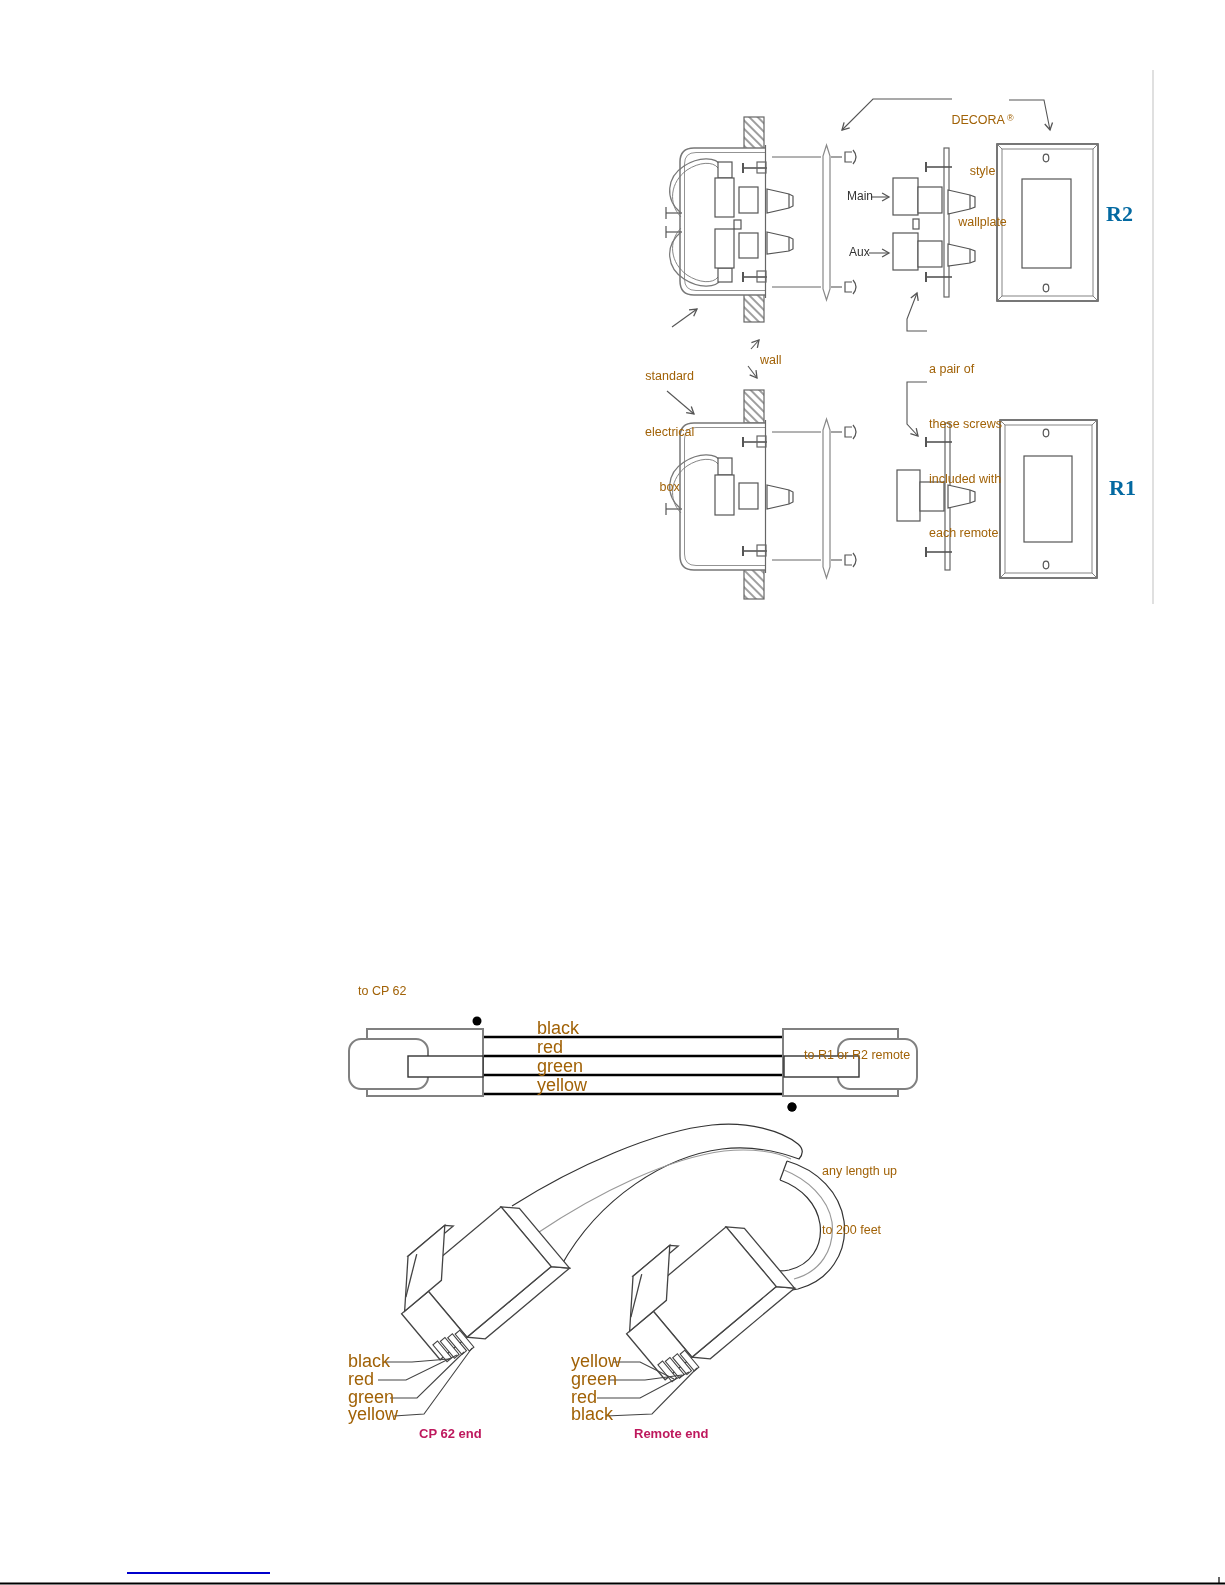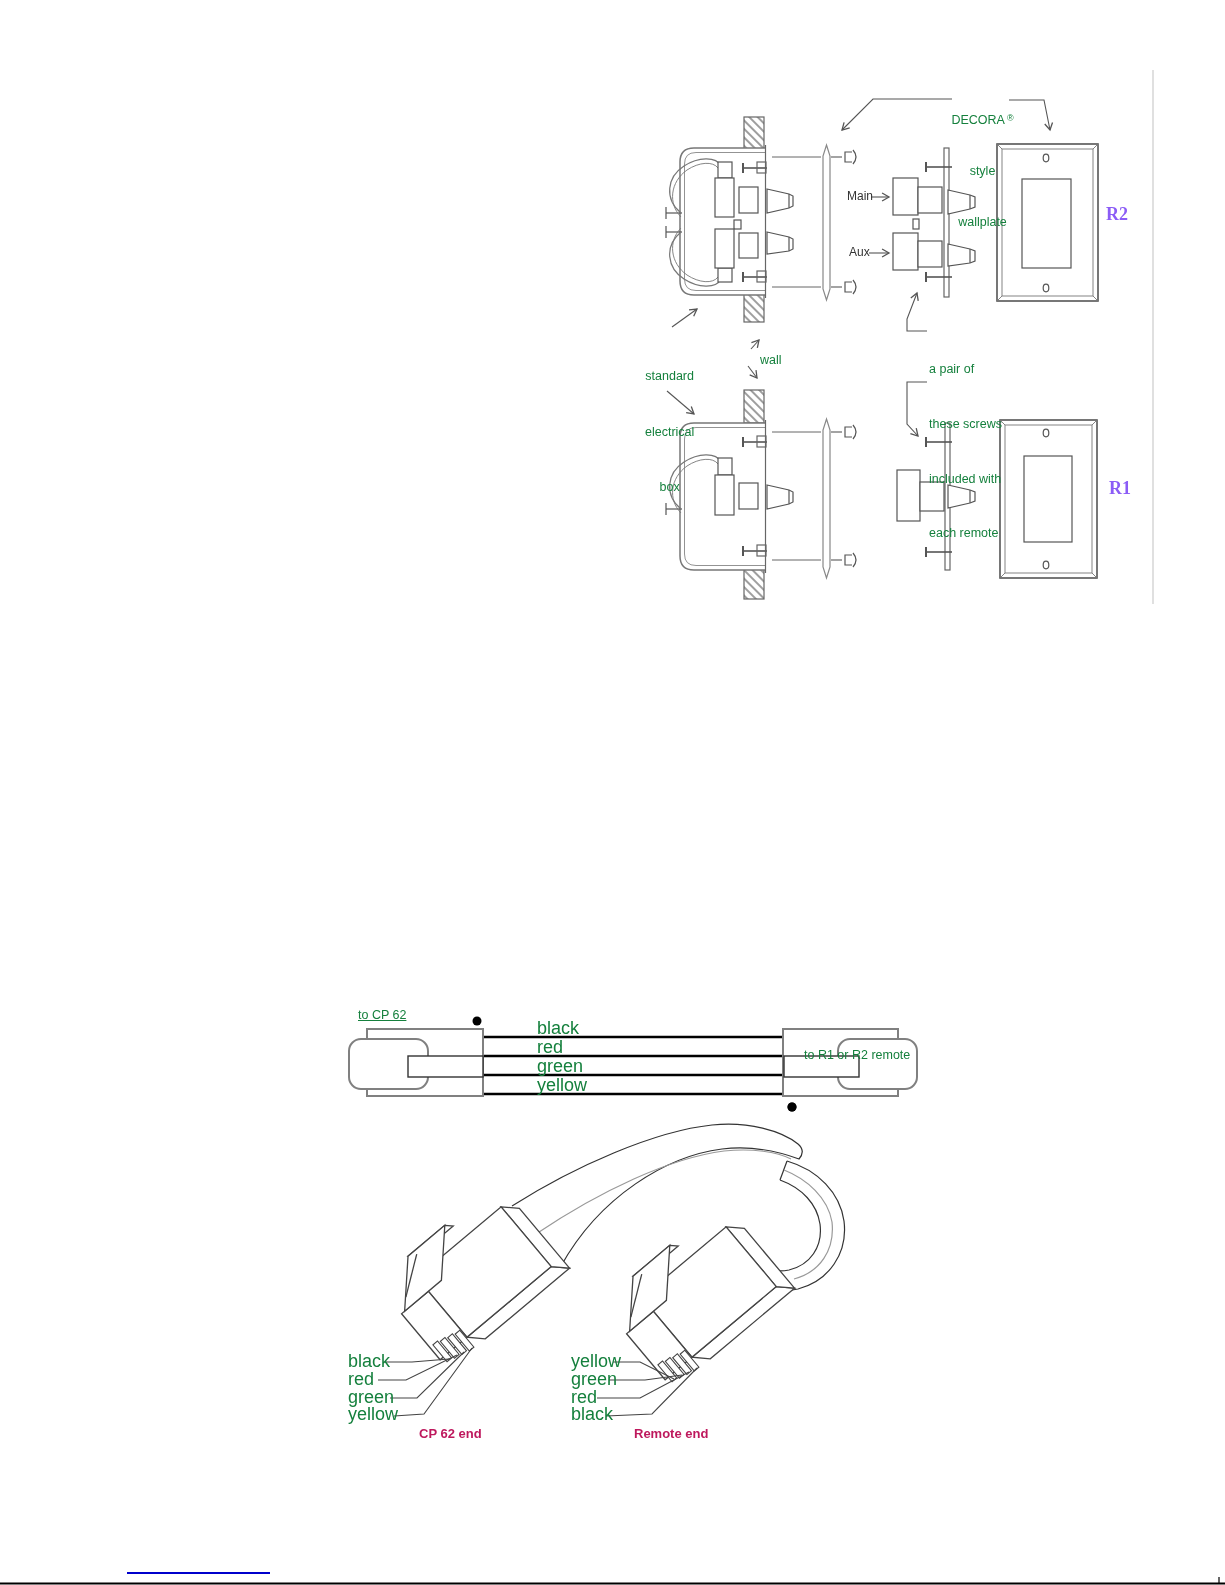--- a/index.html
+++ b/index.html
@@ -1,23 +1,23 @@
 <!DOCTYPE html>
 <html><head>
 <meta charset="utf-8">
 <style>
   html,body{margin:0;padding:0;background:#fff;}
   #canvas{position:relative;width:1225px;height:1585px;background:#ffffff;overflow:hidden;
           font-family:"Liberation Sans",sans-serif;color:#262626;}
   #art{position:absolute;left:0;top:0;}
-  .lbl{position:absolute;font-size:12.5px;line-height:18px;white-space:pre;color:#15803d;}
+  .lbl{position:absolute;font-size:12.5px;line-height:18px;white-space:pre;color:#a16207;}
   .lbl .ln{display:block;}
   .center{text-align:center;}
   .tiny{font-size:12px;line-height:11px;color:#333;}
-  .serifbig{font-family:"Liberation Serif",serif;font-weight:bold;font-size:18px;line-height:22px;color:#8b5cf6;}
+  .serifbig{font-family:"Liberation Serif",serif;font-weight:bold;font-size:22px;line-height:22px;color:#0369a1;}
   .boldcap{font-weight:bold;font-size:13px;line-height:14px;color:#be185d;}
   .wlbl{font-size:18px;line-height:13px;text-align:center;}
   .reg{font-size:9px;vertical-align:3px;margin-left:2px;}
   #decora-note{line-height:17px;}
   #length-note{line-height:19.5px;}
   #box-note{line-height:18.5px;}
   #screws-note{line-height:18.2px;}
   #footer-link{position:absolute;left:127px;top:1572px;width:143px;height:0;border-bottom:2.2px solid #0000cc;cursor:pointer;}
 </style>
 </head>
@@ -275,28 +275,32 @@
 <div class="lbl" id="screws-note" style="left:929px;top:324px;">
   <span class="ln">a pair of</span>
   <span class="ln">these screws</span>
   <span class="ln">included with</span>
   <span class="ln">each remote</span>
 </div>
 
 <div class="lbl serifbig" style="left:1106px;top:203px;">R2</div>
 <div class="lbl serifbig" style="left:1109px;top:477px;font-family:Liberation Serif, serif;">R1</div>
 
-<div class="lbl" style="left:358px;top:1006px;text-decoration:underline;">to CP 62</div>
+<div class="lbl" style="left:358px;top:982px;">to CP 62</div>
 <div class="lbl" style="left:804px;top:1046px;">to R1 or R2 remote</div>
 
 <div class="lbl wlbl" style="left:537px;top:1022px;">black</div>
 <div class="lbl wlbl" style="left:537px;top:1041px;">red</div>
 <div class="lbl wlbl" style="left:537px;top:1060px;">green</div>
 <div class="lbl wlbl" style="left:537px;top:1079px;">yellow</div>
 
+<div class="lbl" id="length-note" style="left:822px;top:1123px;">
+  <span class="ln">any length up</span>
+  <span class="ln">to 200 feet</span>
+</div>
 
 <div class="lbl wlbl" style="left:348px;top:1355px;">black</div>
 <div class="lbl wlbl" style="left:348px;top:1373px;">red</div>
 <div class="lbl wlbl" style="left:348px;top:1391px;">green</div>
 <div class="lbl wlbl" style="left:348px;top:1408px;">yellow</div>
 
 <div class="lbl wlbl" style="left:571px;top:1355px;">yellow</div>
 <div class="lbl wlbl" style="left:571px;top:1373px;">green</div>
 <div class="lbl wlbl" style="left:571px;top:1391px;">red</div>
 <div class="lbl wlbl" style="left:571px;top:1408px;">black</div>

